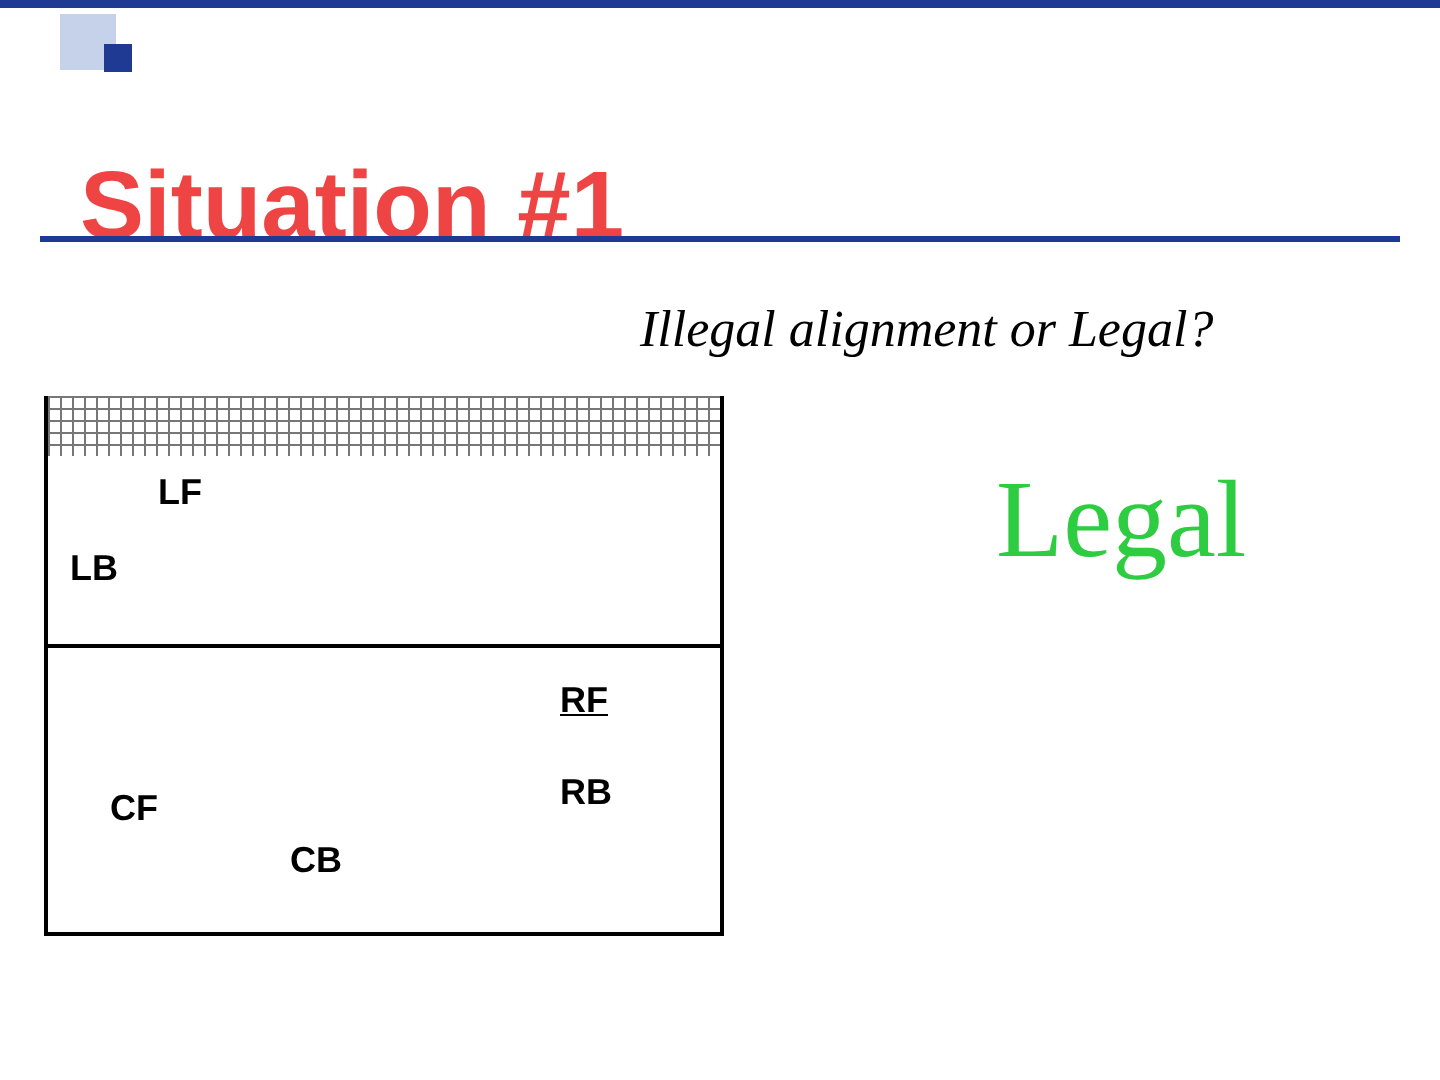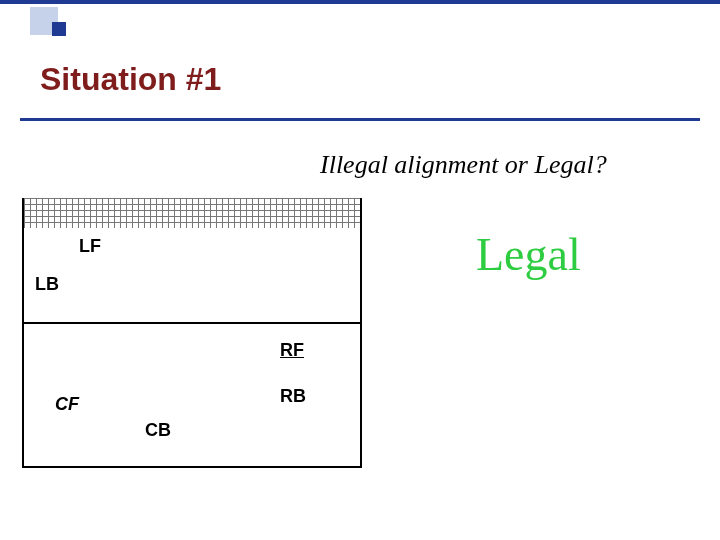--- a/index.html
+++ b/index.html
@@ -30,37 +30,37 @@
     background: #1f3a93;
   }
   .title-rule {
     position: absolute;
     left: 20px; right: 20px; top: 118px;
     height: 3px;
     background: #1f3a93;
   }
   .slide-title {
     position: absolute;
-    left: 40px; top: 61px;
-    font-size: 32px;
+    left: 40px; top: 76px;
+    font-size: 48px;
     font-weight: bold;
-    color: #7f1d1d;
+    color: #ef4444;
   }
   .question {
     position: absolute;
     left: 320px; top: 150px;
     font-size: 26px;
     font-family: "Times New Roman", serif;
     color: #000;
     font-style: italic;
   }
   .answer {
     position: absolute;
-    left: 476px; top: 228px;
-    font-size: 46px;
+    left: 498px; top: 228px;
+    font-size: 55px;
     font-family: "Times New Roman", serif;
     color: #2ecc40;
   }
   .net-band {
     position: absolute;
     left: 22px; top: 198px;
     width: 340px; height: 30px;
     background-image:
       linear-gradient(to right, #777 1px, transparent 1px),
       linear-gradient(to bottom, #777 1px, transparent 1px);
@@ -101,15 +101,15 @@
 <div class="question">Illegal alignment or Legal?</div>
 <div class="answer">Legal</div>
 
 <div class="net-band"></div>
 <div class="court"></div>
 <div class="mid-line"></div>
 
 <div class="pos" style="left:35px; top:236px;margin-left:44px;">LF</div>
 <div class="pos" style="left:35px; top:274px;">LB</div>
 <div class="pos" style="left:280px; top:340px;text-decoration:underline;">RF</div>
-<div class="pos" style="left:55px; top:394px;font-style:italic;">CF</div>
+<div class="pos" style="left:55px; top:394px;">CF</div>
 <div class="pos" style="left:145px; top:420px;">CB</div>
 <div class="pos" style="left:280px; top:386px;">RB</div>
 
 </body></html>

